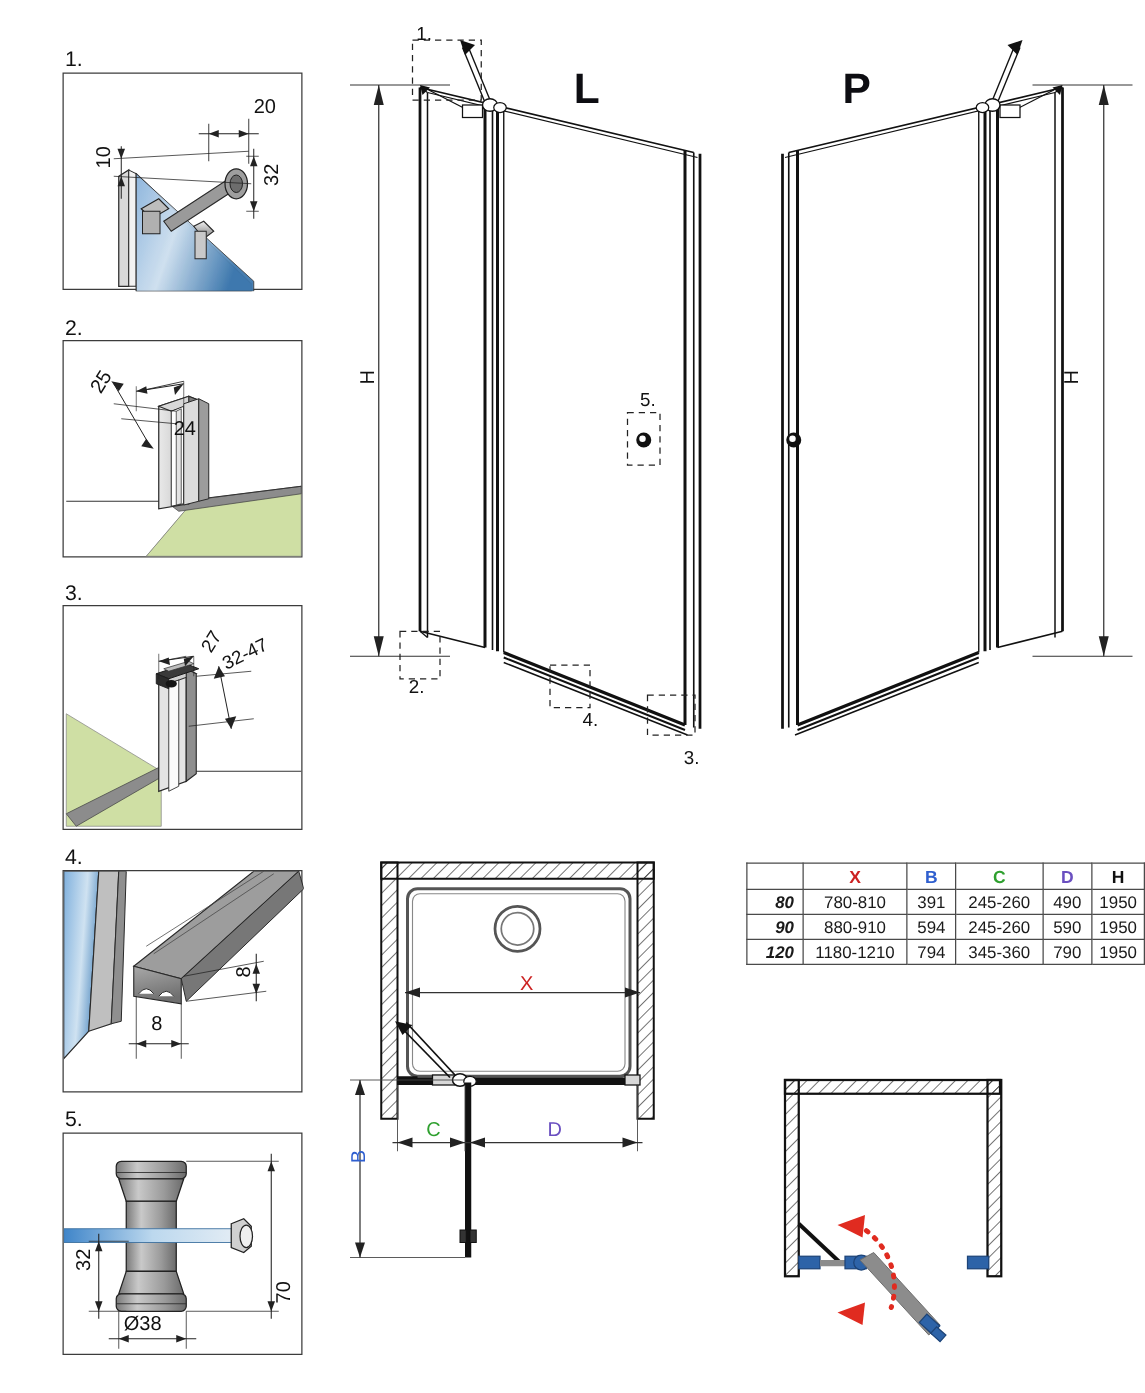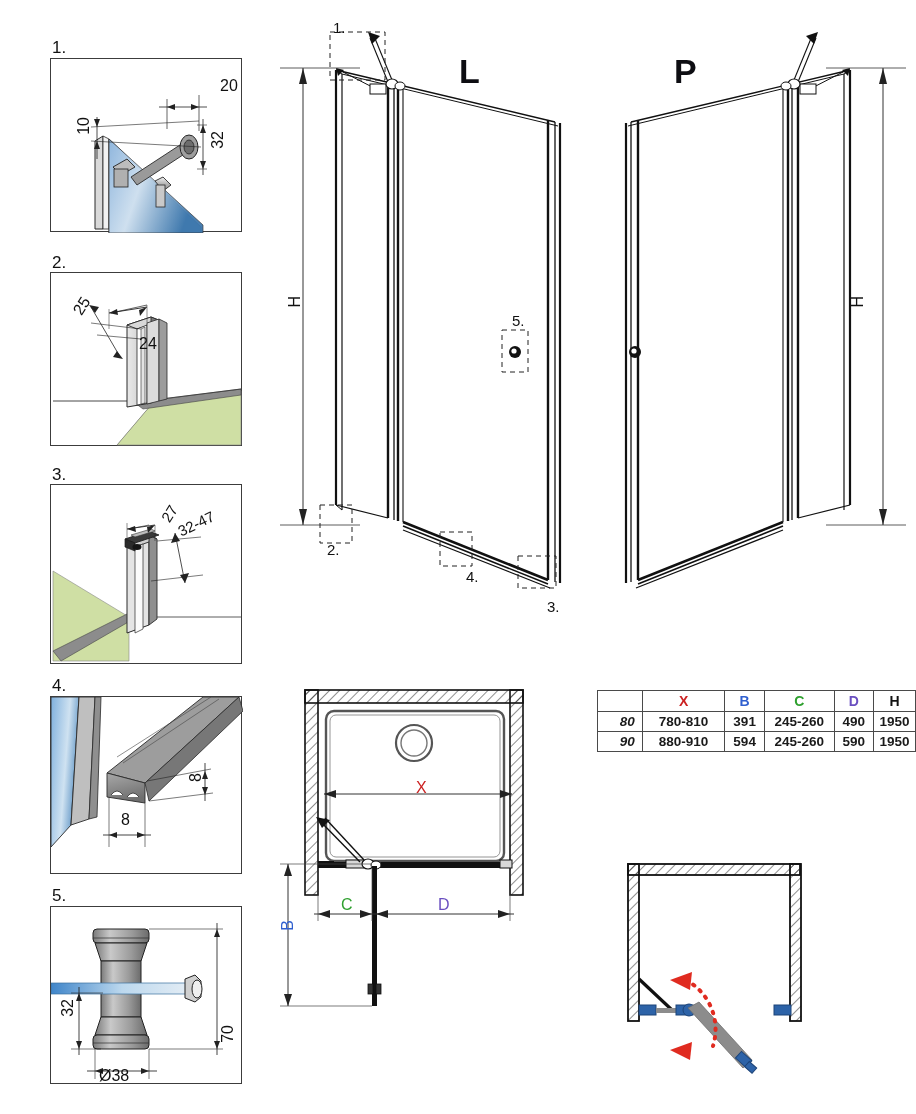--- a/index.html
+++ b/index.html
@@ -26,21 +26,21 @@
   .dimletter.vert{writing-mode:vertical-rl;transform:rotate(180deg);}
 
   
   .dimnum{position:absolute;font-size:15px;color:#111;}
   .dimnum.rot90{writing-mode:vertical-rl;transform:rotate(180deg);}
 
   
   .spec-table{position:absolute;left:597px;top:690px;border-collapse:collapse;
               font-size:13.5px;background:#fff;}
   .spec-table td,.spec-table th{border:1px solid #4a4a4a;padding:2px 5px;text-align:center;
-              font-weight:bold;height:19px;box-sizing:border-box;}
+              font-weight:normal;height:19px;box-sizing:border-box;}
   .spec-table th{font-weight:bold;font-size:14px;}
   .spec-table td.rowhdr{font-weight:bold;font-style:italic;text-align:right;padding-right:7px;}
   .c-x{color:#cc2222;}
   .c-b{color:#2f5fcf;}
   .c-c{color:#2fa02f;}
   .c-d{color:#6a4fc0;}
   .c-h{color:#111;}
 </style>
 </head>
 <body>
@@ -91,21 +91,21 @@
       <line x1="46" y1="58" x2="46" y2="100" stroke="#222" stroke-width="0.8"></line>
       <polygon points="46,68 43,60 49,60" fill="#222"></polygon>
       <polygon points="46,82 43,90 49,90" fill="#222"></polygon>
 
       <line x1="146" y1="66" x2="156" y2="66" stroke="#222" stroke-width="0.6"></line>
       <line x1="146" y1="110" x2="156" y2="110" stroke="#222" stroke-width="0.6"></line>
       <line x1="152" y1="60" x2="152" y2="116" stroke="#222" stroke-width="0.8"></line>
       <polygon points="152,66 149,74 155,74" fill="#222"></polygon>
       <polygon points="152,110 149,102 155,102" fill="#222"></polygon>
     </svg>
-    <div class="dimnum" style="left:152px;top:18px;font-size:16px;margin-left:17px;">20</div>
+    <div class="dimnum" style="left:152px;top:18px;font-size:16px;">20</div>
     <div class="dimnum rot90" style="left:24px;top:58px;font-size:16px;">10</div>
     <div class="dimnum rot90" style="left:158px;top:72px;font-size:16px;">32</div>
   </div>
 
   <div class="panel-num" style="left:52px;top:253px;">2.</div>
   <div class="panel" style="left:50px;top:272px;width:192px;height:174px;">
     <svg width="192" height="174" viewBox="0 0 192 174">
       <defs>
         <linearGradient id="grayProf" x1="0" y1="0" x2="1" y2="0">
           <stop offset="0%" stop-color="#e9e9e9"></stop>
@@ -268,21 +268,21 @@
       <polygon points="44,164 52,161 52,167" fill="#222"></polygon>
       <polygon points="98,164 90,161 90,167" fill="#222"></polygon>
 
       <line x1="98" y1="22" x2="172" y2="22" stroke="#222" stroke-width="0.6"></line>
       <line x1="98" y1="142" x2="172" y2="142" stroke="#222" stroke-width="0.6"></line>
       <line x1="166" y1="16" x2="166" y2="148" stroke="#222" stroke-width="0.85"></line>
       <polygon points="166,22 163,30 169,30" fill="#222"></polygon>
       <polygon points="166,142 163,134 169,134" fill="#222"></polygon>
     </svg>
     <div class="dimnum rot90" style="left:8px;top:92px;font-size:16px;">32</div>
-    <div class="dimnum" style="left:48px;top:160px;font-size:16px;">Ø38</div>
+    <div class="dimnum" style="left:48px;top:144px;font-size:16px;">Ø38</div>
     <div class="dimnum rot90" style="left:168px;top:118px;font-size:16px;">70</div>
   </div>
 
   <svg class="svg-layer" style="left:270px;top:10px;" width="330" height="620" viewBox="0 0 330 620">
 
     <line x1="10" y1="58" x2="90" y2="58" stroke="#333" stroke-width="0.8"></line>
     <line x1="10" y1="515" x2="90" y2="515" stroke="#333" stroke-width="0.8"></line>
     <line x1="33" y1="58" x2="33" y2="515" stroke="#333" stroke-width="1"></line>
     <polygon points="33,58 29,74 37,74" fill="#222"></polygon>
     <polygon points="33,515 29,499 37,499" fill="#222"></polygon>
@@ -459,20 +459,28 @@
         <td>1950</td>
       </tr>
       <tr>
         <td class="rowhdr">90</td>
         <td>880-910</td>
         <td>594</td>
         <td>245-260</td>
         <td>590</td>
         <td>1950</td>
       </tr>
+      <tr>
+        <td class="rowhdr">120</td>
+        <td>1180-1210</td>
+        <td>794</td>
+        <td>345-360</td>
+        <td>790</td>
+        <td>1950</td>
+      </tr>
     </tbody>
   </table>
 
   <svg class="svg-layer" style="left:600px;top:850px;" width="300" height="240" viewBox="0 0 300 240">
     <defs>
       <pattern id="hatch2" width="7" height="7" patternUnits="userSpaceOnUse" patternTransform="rotate(45)">
         <line x1="0" y1="0" x2="0" y2="7" stroke="#222" stroke-width="1"></line>
       </pattern>
     </defs>
 

